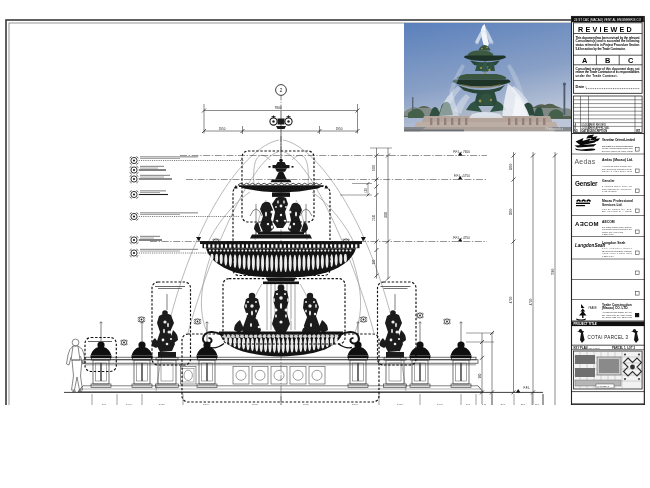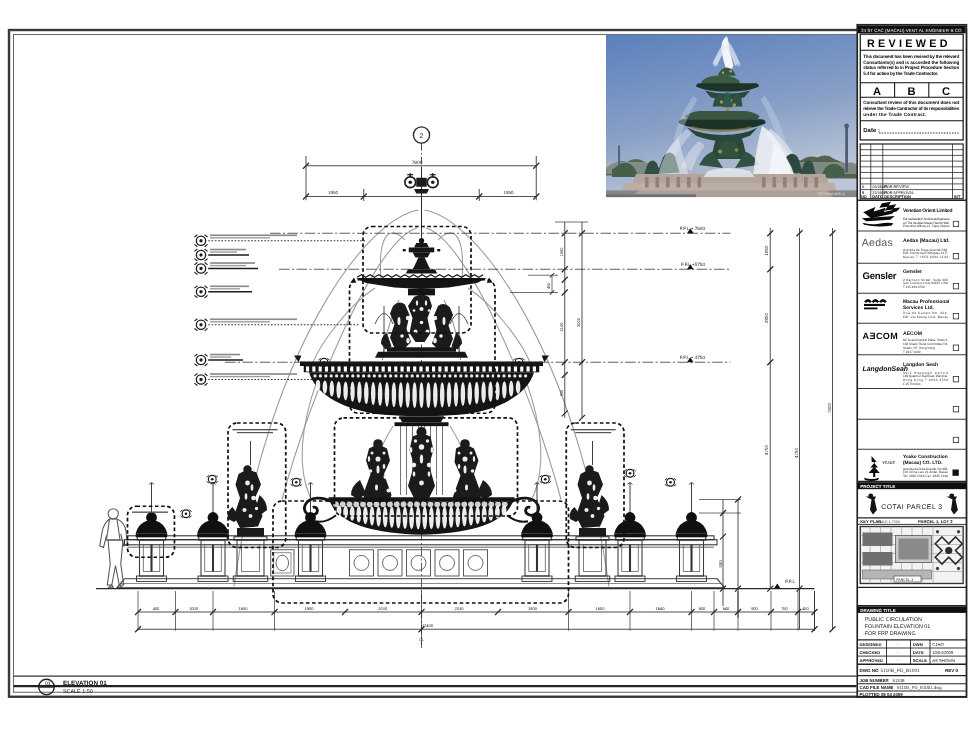--- a/index.html
+++ b/index.html
@@ -1,16 +1,16 @@
 <!DOCTYPE html>
 <html><head>
 <meta charset="utf-8">
 <style>
 html,body{margin:0;padding:0;background:#fff;}
-.page{position:relative;width:650px;height:488px;background:#ef4444;font-family:"Liberation Sans",sans-serif;overflow:hidden;}
+.page{position:relative;width:650px;height:405px;background:#ef4444;font-family:"Liberation Sans",sans-serif;overflow:hidden;}
 svg text{font-family:"Liberation Sans",sans-serif;}
 </style>
 </head>
 <body>
 <div class="page">
 <svg width="650" height="488" viewBox="0 0 650 488">
 <rect x="0" y="0" width="650" height="488" fill="#ffffff"></rect>
 
 <g id="frame">
 <rect x="6" y="20" width="638" height="444.5" fill="none" stroke="#3a3a3a" stroke-width="1.6"></rect>

